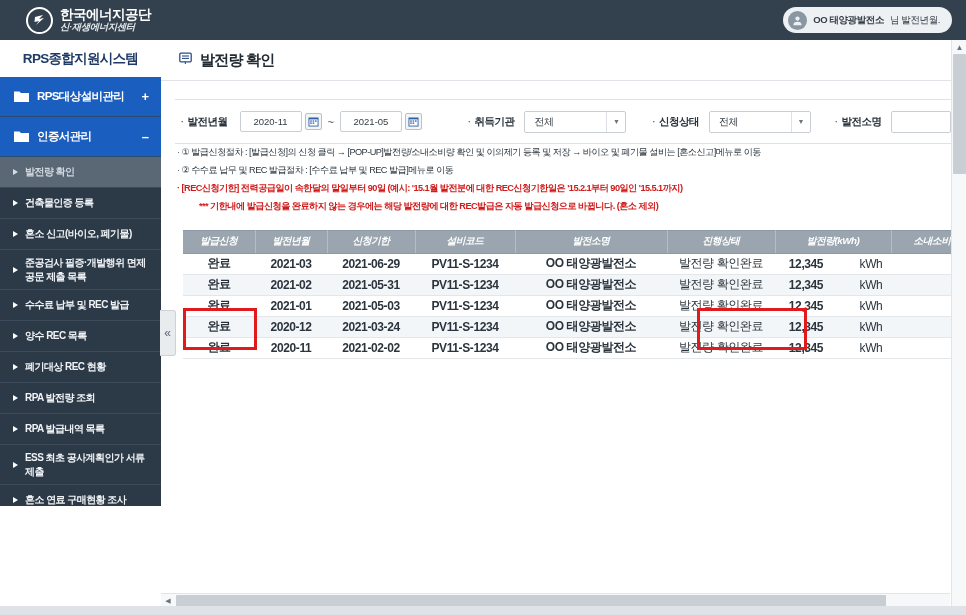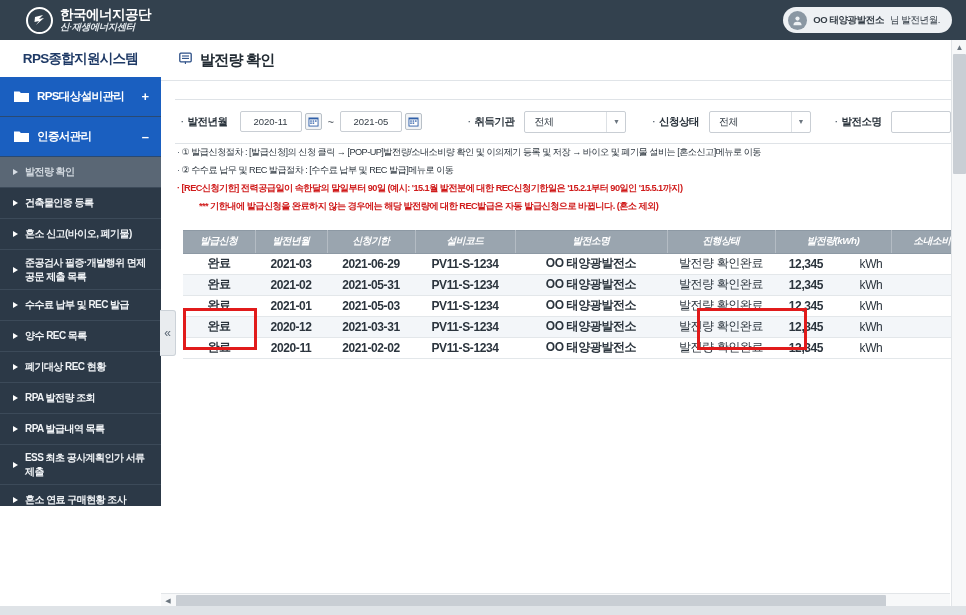--- a/index.html
+++ b/index.html
@@ -522,21 +522,21 @@
               <td class="bold">PV11-S-1234</td>
               <td class="bold">OO 태양광발전소</td>
               <td>발전량 확인완료</td>
               <td class="num">12,345</td>
               <td class="unit">kWh</td>
               <td></td>
             </tr>
             <tr class="alt">
               <td class="link">완료</td>
               <td class="bold">2020-12</td>
-              <td class="bold">2021-03-31</td>
+              <td class="bold">2021-03-24</td>
               <td class="bold">PV11-S-1234</td>
               <td class="bold">OO 태양광발전소</td>
               <td>발전량 확인완료</td>
               <td class="num">12,345</td>
               <td class="unit">kWh</td>
               <td></td>
             </tr>
             <tr>
               <td class="link">완료</td>
               <td class="bold">2020-11</td>

